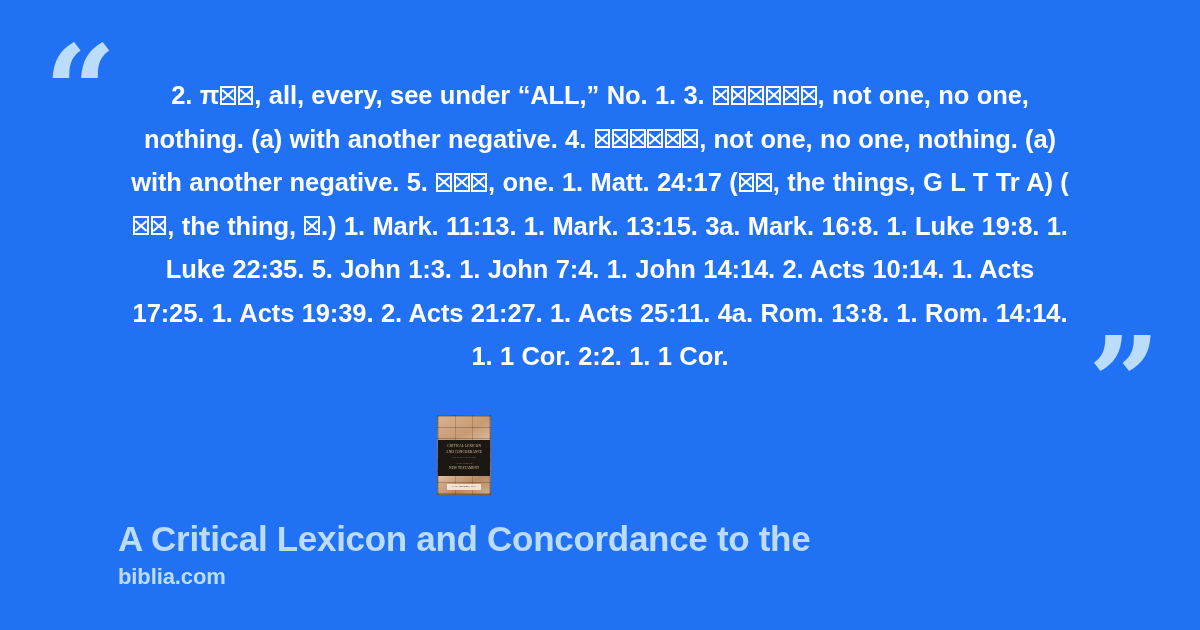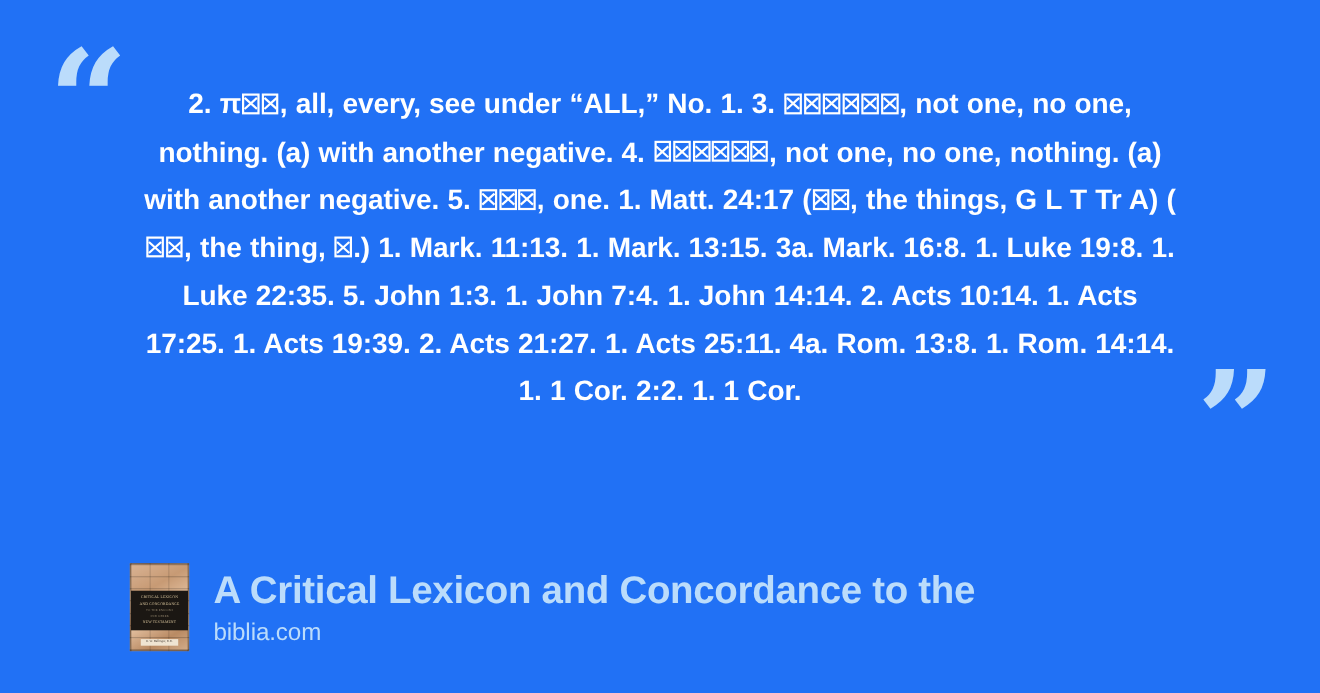--- a/index.html
+++ b/index.html
@@ -88,20 +88,21 @@
   .tofu::after  { transform: translate(-50%, -50%) rotate(-42deg); }
 
   
   .footer {
     position: absolute;
     left: 118px;
     bottom: 38px;
     display: flex;
     align-items: center;
     gap: 22px;
+    flex-direction: column;
   }
 
   .book-cover {
     width: 54px;
     height: 80px;
     flex: 0 0 auto;
     position: relative;
     overflow: hidden;
     background:
       repeating-linear-gradient(
@@ -170,21 +171,21 @@
   .source-title {
     color: #bbdcfb;
     font-weight: 700;
     font-size: 35px;
     line-height: 44px;
     letter-spacing: -0.3px;
     white-space: nowrap;
   }
   .source-url {
     color: #bbdcfb;
-    font-weight: 400;
+    font-weight: 700;
     font-size: 22px;
     line-height: 30px;
     letter-spacing: -0.1px;
     margin-top: 1px;
   }
 </style>
 </head>
 <body>
 
 <div class="card">

